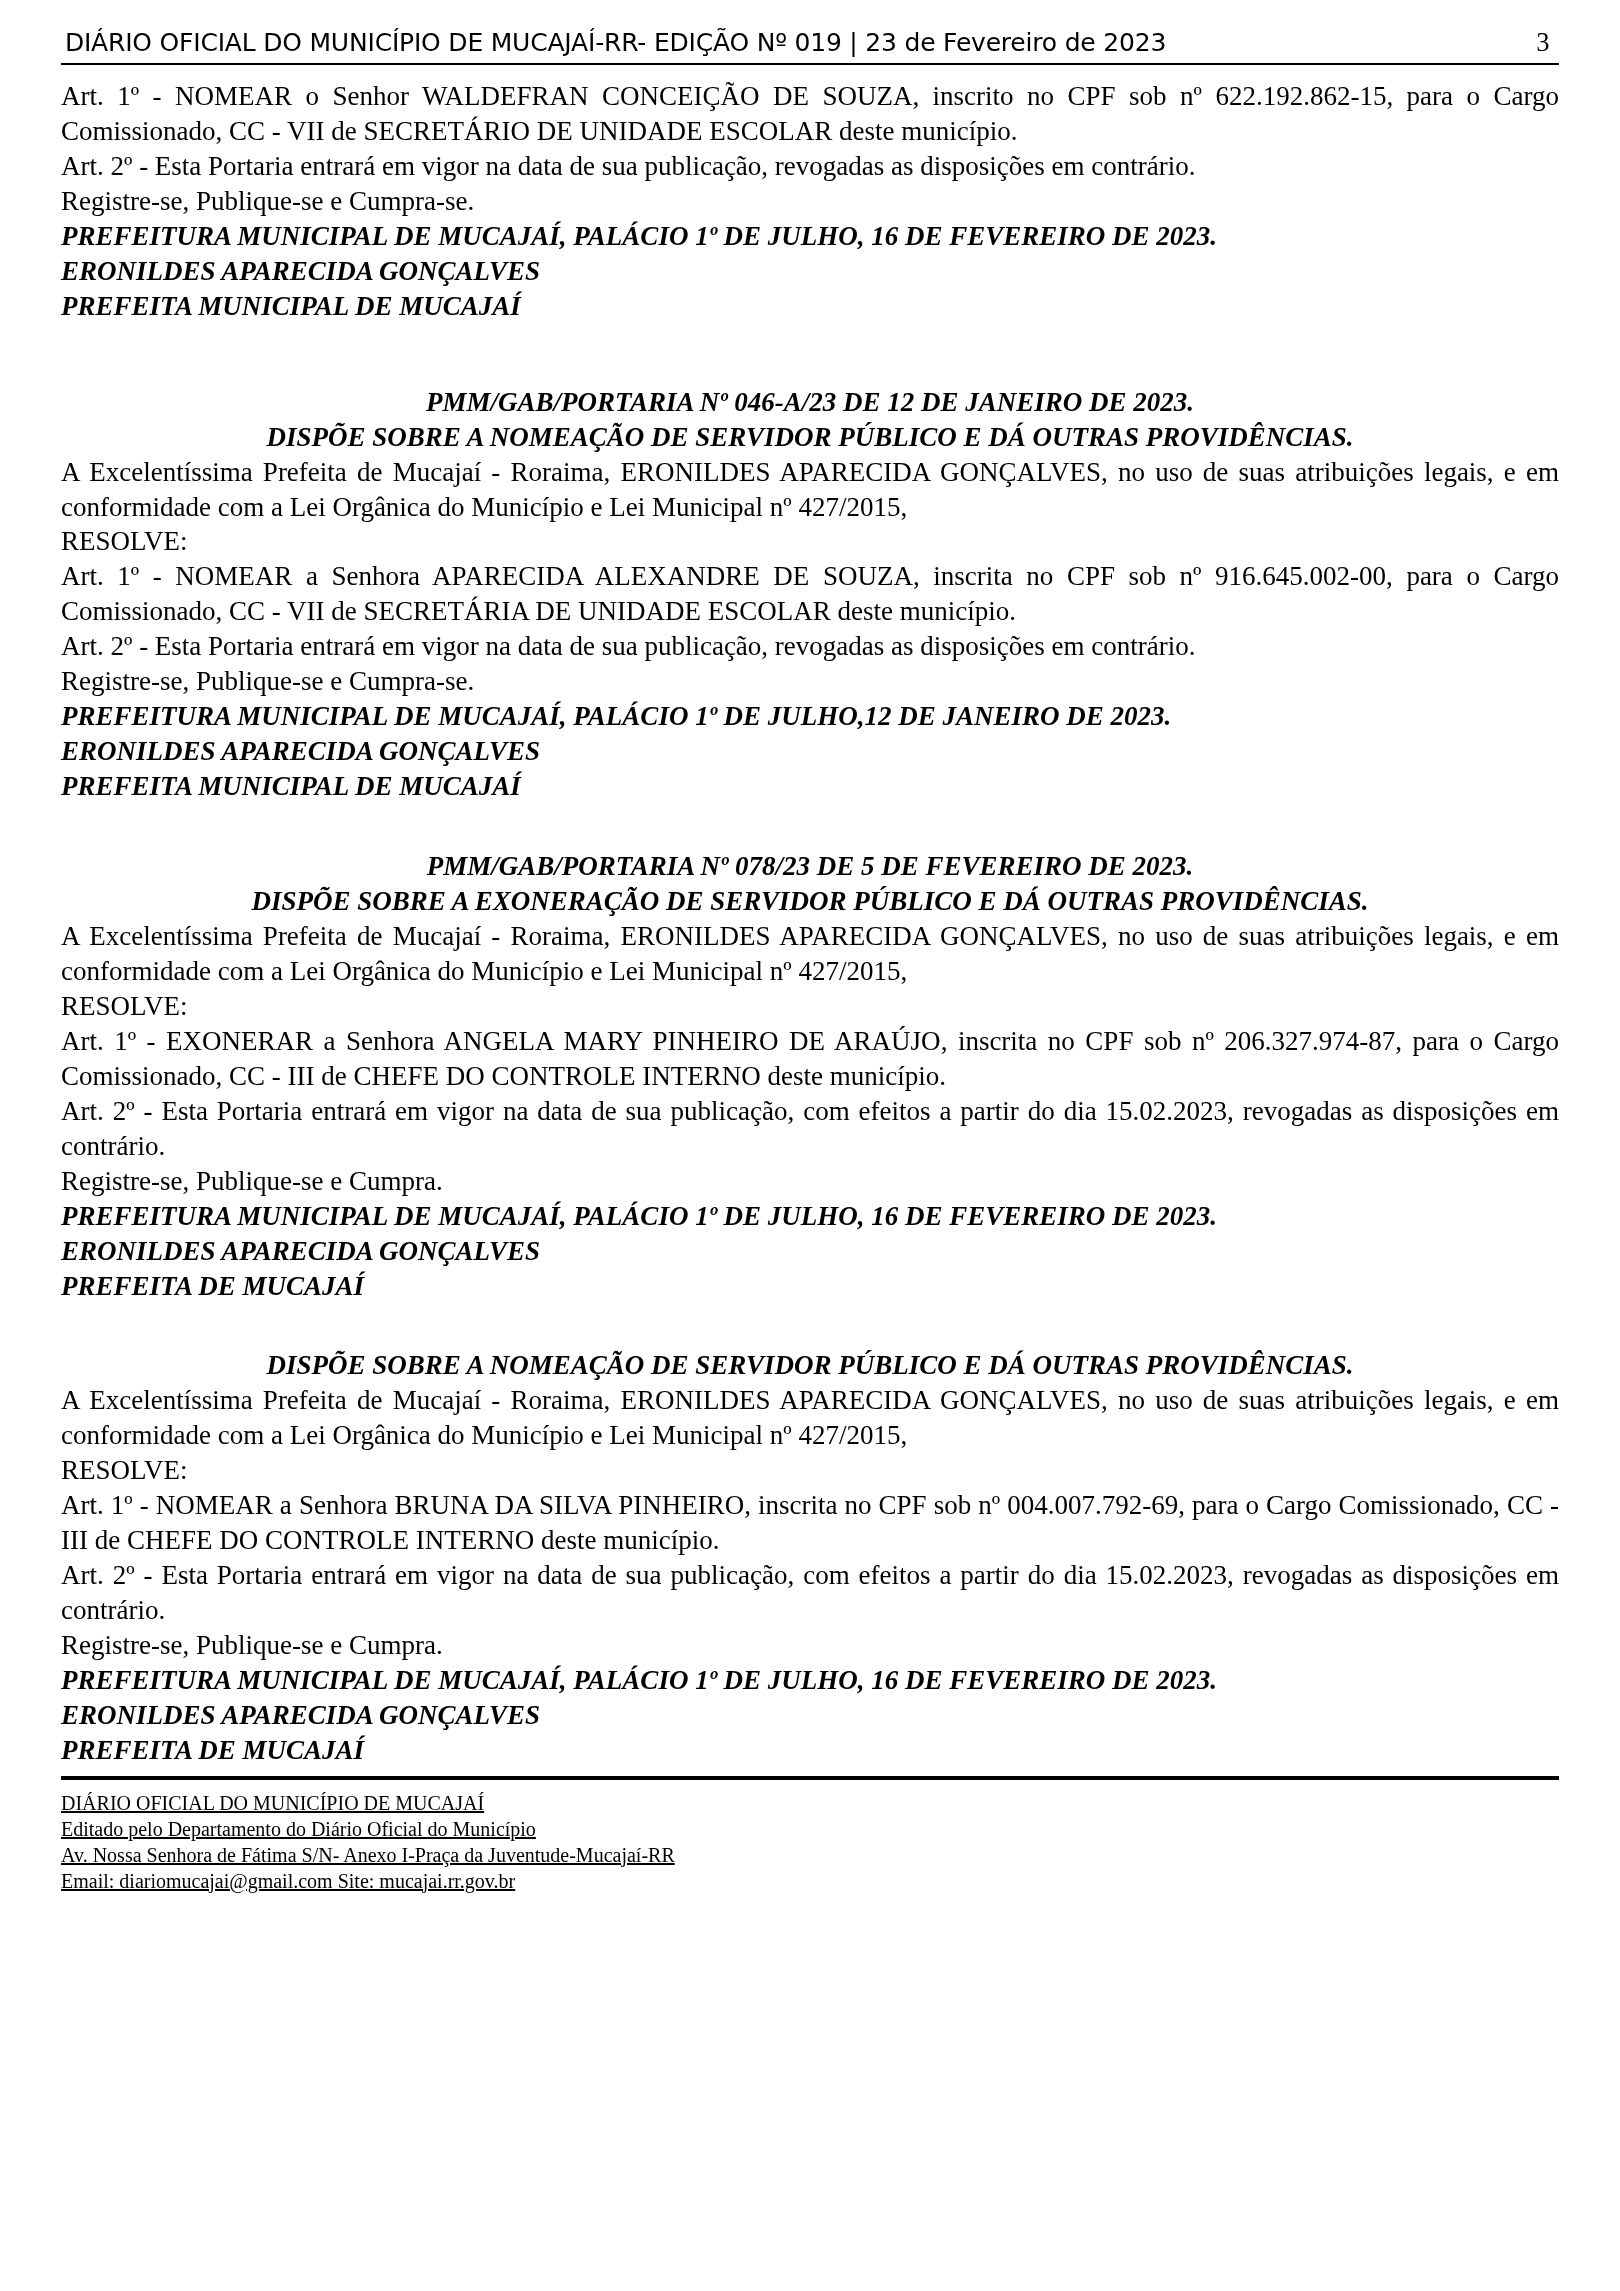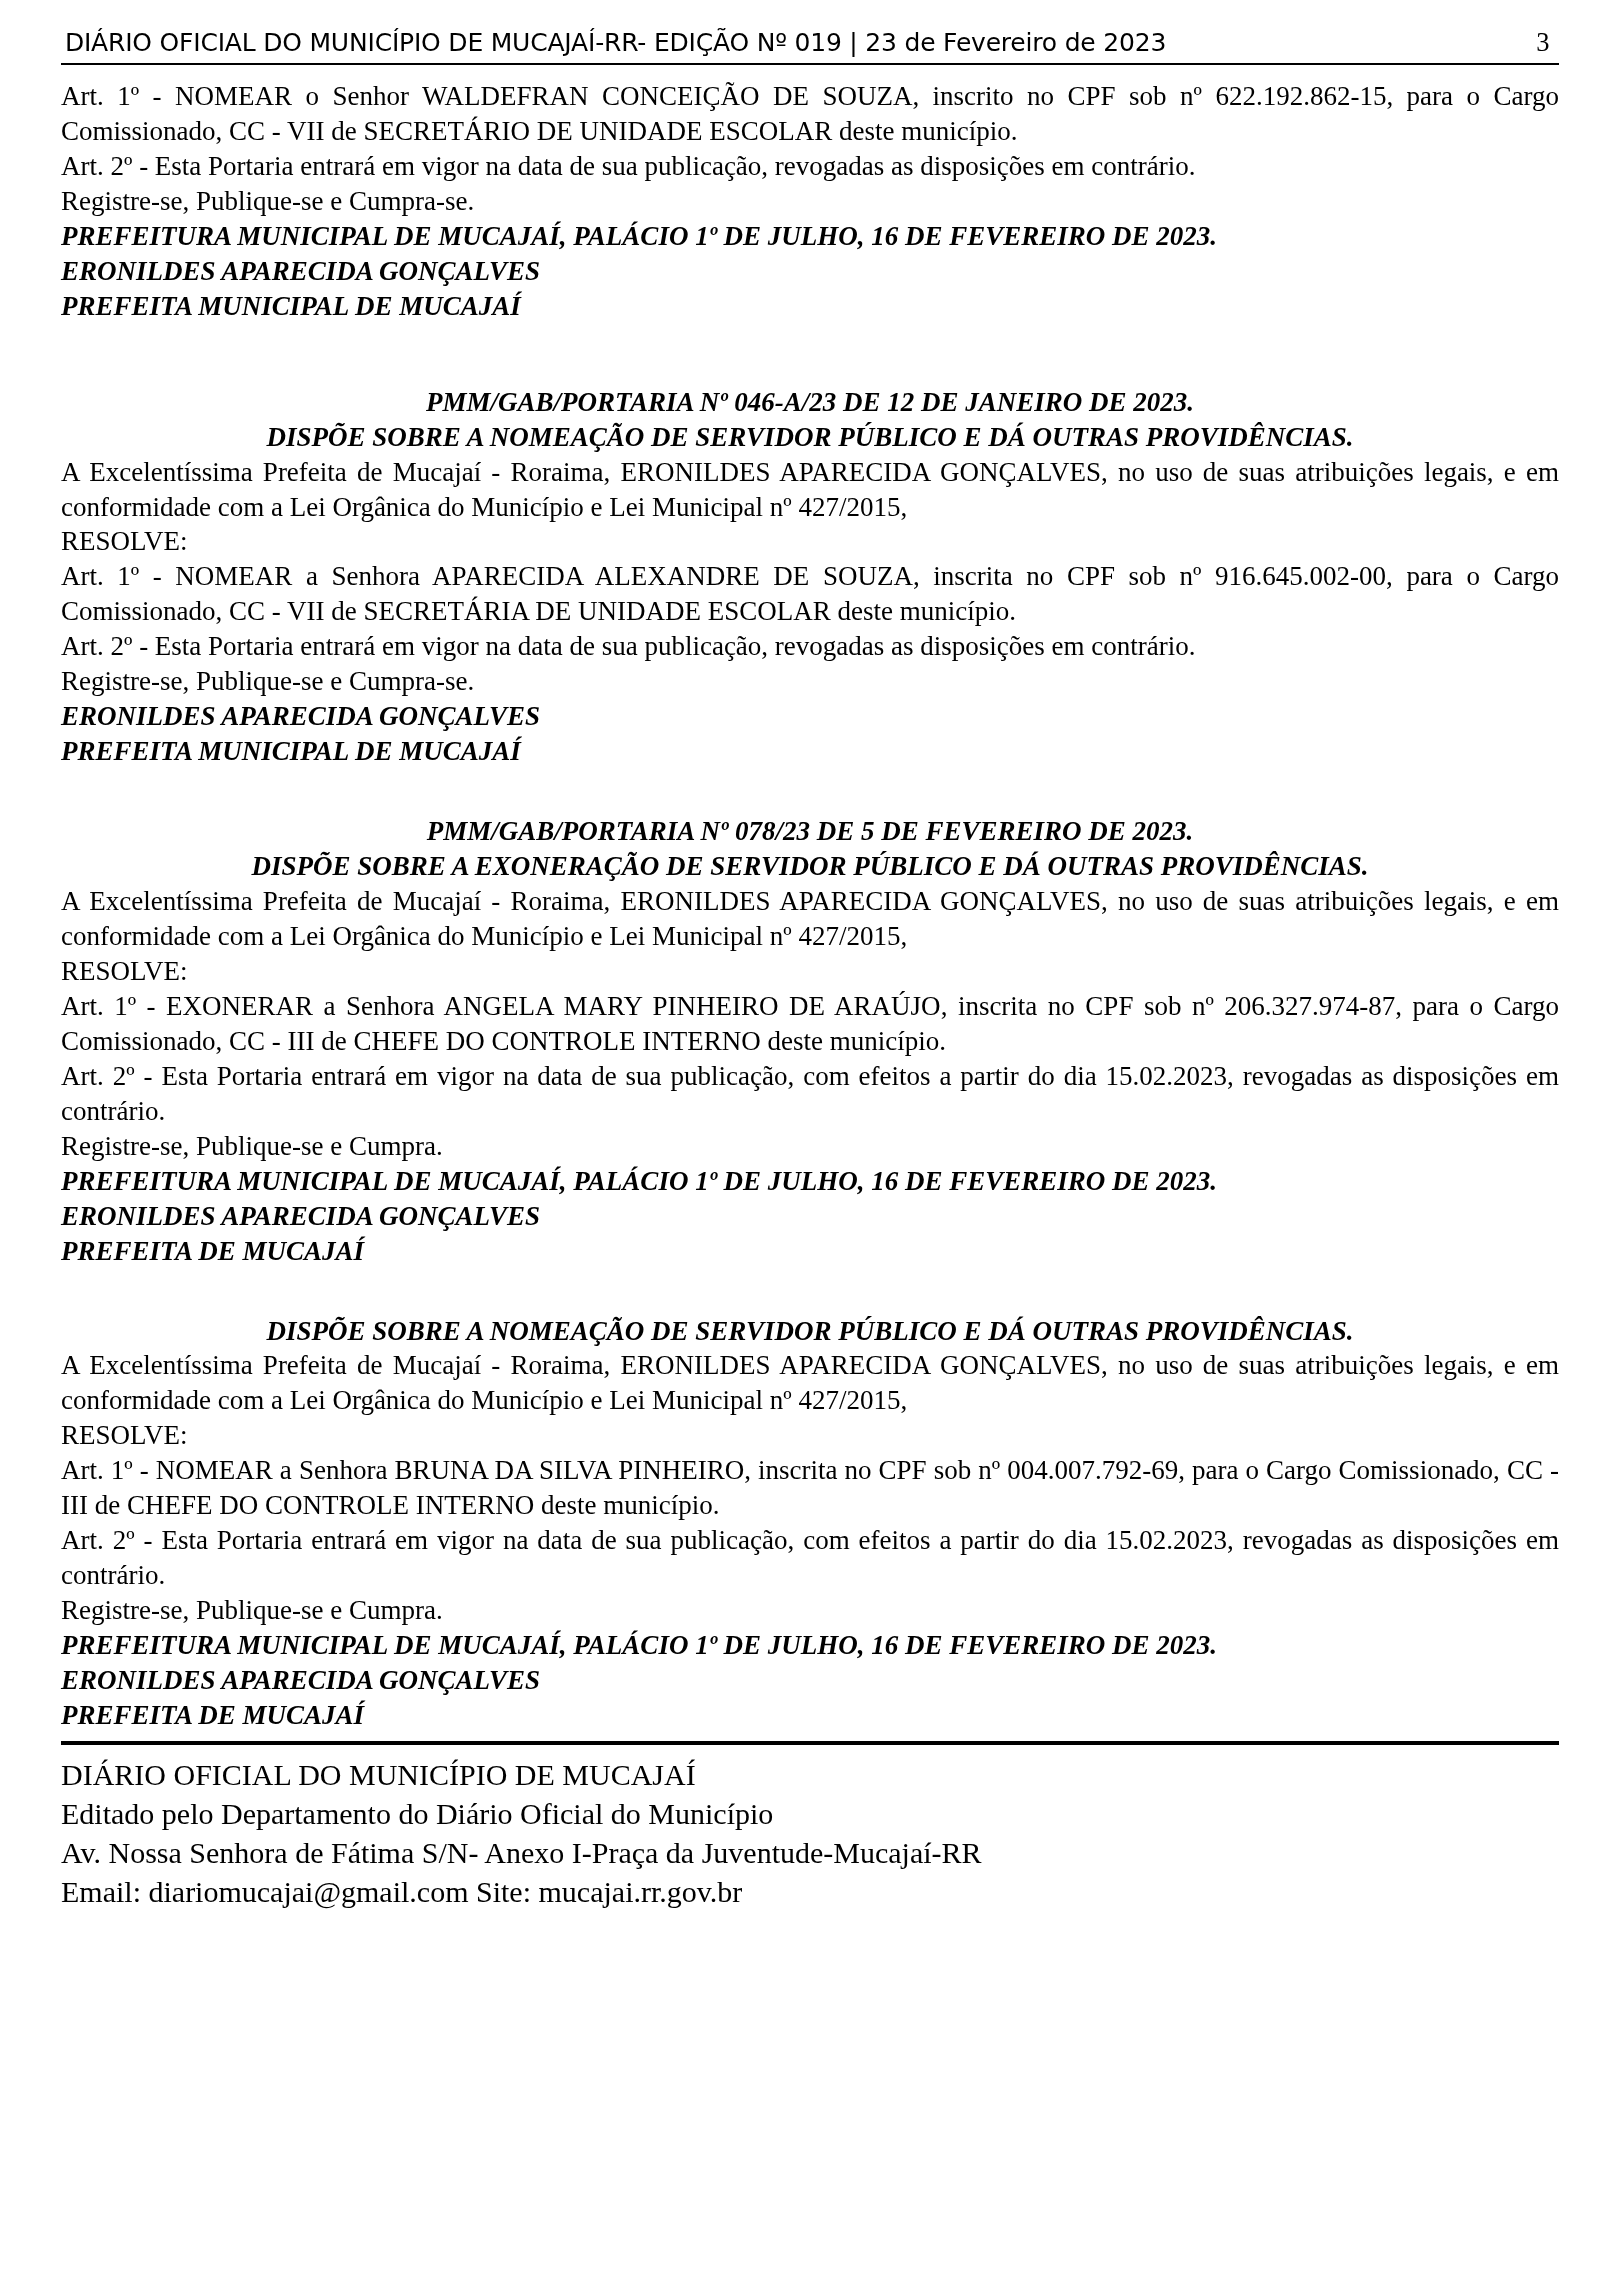--- a/index.html
+++ b/index.html
@@ -61,22 +61,23 @@
   .just { text-align: justify; }
   .gap-lg { height: 61px; }
   .gap-md { height: 45px; }
 
   
   .rule-bottom {
     border-bottom: 4.9px solid #000;
     margin: 7.8px 0 9.8px 0;
   }
   .footer {
-    font-size: 30px;
+    font-size: 20px;
     line-height: 1.30;
+    text-decoration: underline;
   }
   .footer p { margin: 0; }
 </style>
 </head>
 <body>
 
 <div class="page">
 
   <div class="header">
     <span class="header-title">DIÁRIO OFICIAL DO MUNICÍPIO DE MUCAJAÍ-RR- EDIÇÃO Nº 019 | 23 de Fevereiro de 2023</span>
@@ -108,20 +109,21 @@
         <span>A Excelentíssima Prefeita de Mucajaí - Roraima, </span><span class="b">ERONILDES APARECIDA GONÇALVES,</span><span> no uso de suas atribuições legais, e em conformidade com a Lei Orgânica do Município e Lei Municipal nº 427/2015,</span>
       </p>
       <p class="b">RESOLVE:</p>
       <p class="just">
         <span class="b">Art. 1º - NOMEAR</span><span> a Senhora </span><span class="b">APARECIDA ALEXANDRE DE SOUZA</span><span>, inscrita no CPF sob nº 916.645.002-00, para o Cargo Comissionado, </span><span class="b">CC - VII</span><span> de </span><span class="b">SECRETÁRIA DE UNIDADE ESCOLAR</span><span> deste município.</span>
       </p>
       <p class="just">
         <span class="b">Art. 2º</span><span> - Esta Portaria entrará em vigor na data de sua publicação, revogadas as disposições em contrário.</span>
       </p>
       <p>Registre-se, Publique-se e Cumpra-se.</p>
+      <p class="bi">PREFEITURA MUNICIPAL DE MUCAJAÍ, PALÁCIO 1º DE JULHO,12 DE JANEIRO DE 2023.</p>
       <p class="bi">ERONILDES APARECIDA GONÇALVES</p>
       <p class="bi">PREFEITA MUNICIPAL DE MUCAJAÍ</p>
     </div>
 
     <div class="gap-md"></div>
 
     <div>
       <p class="center bi">PMM/GAB/PORTARIA Nº 078/23 DE 5 DE FEVEREIRO DE 2023.</p>
       <p class="center bi">DISPÕE SOBRE A EXONERAÇÃO DE SERVIDOR PÚBLICO E DÁ OUTRAS PROVIDÊNCIAS.</p>
       <p class="just">

